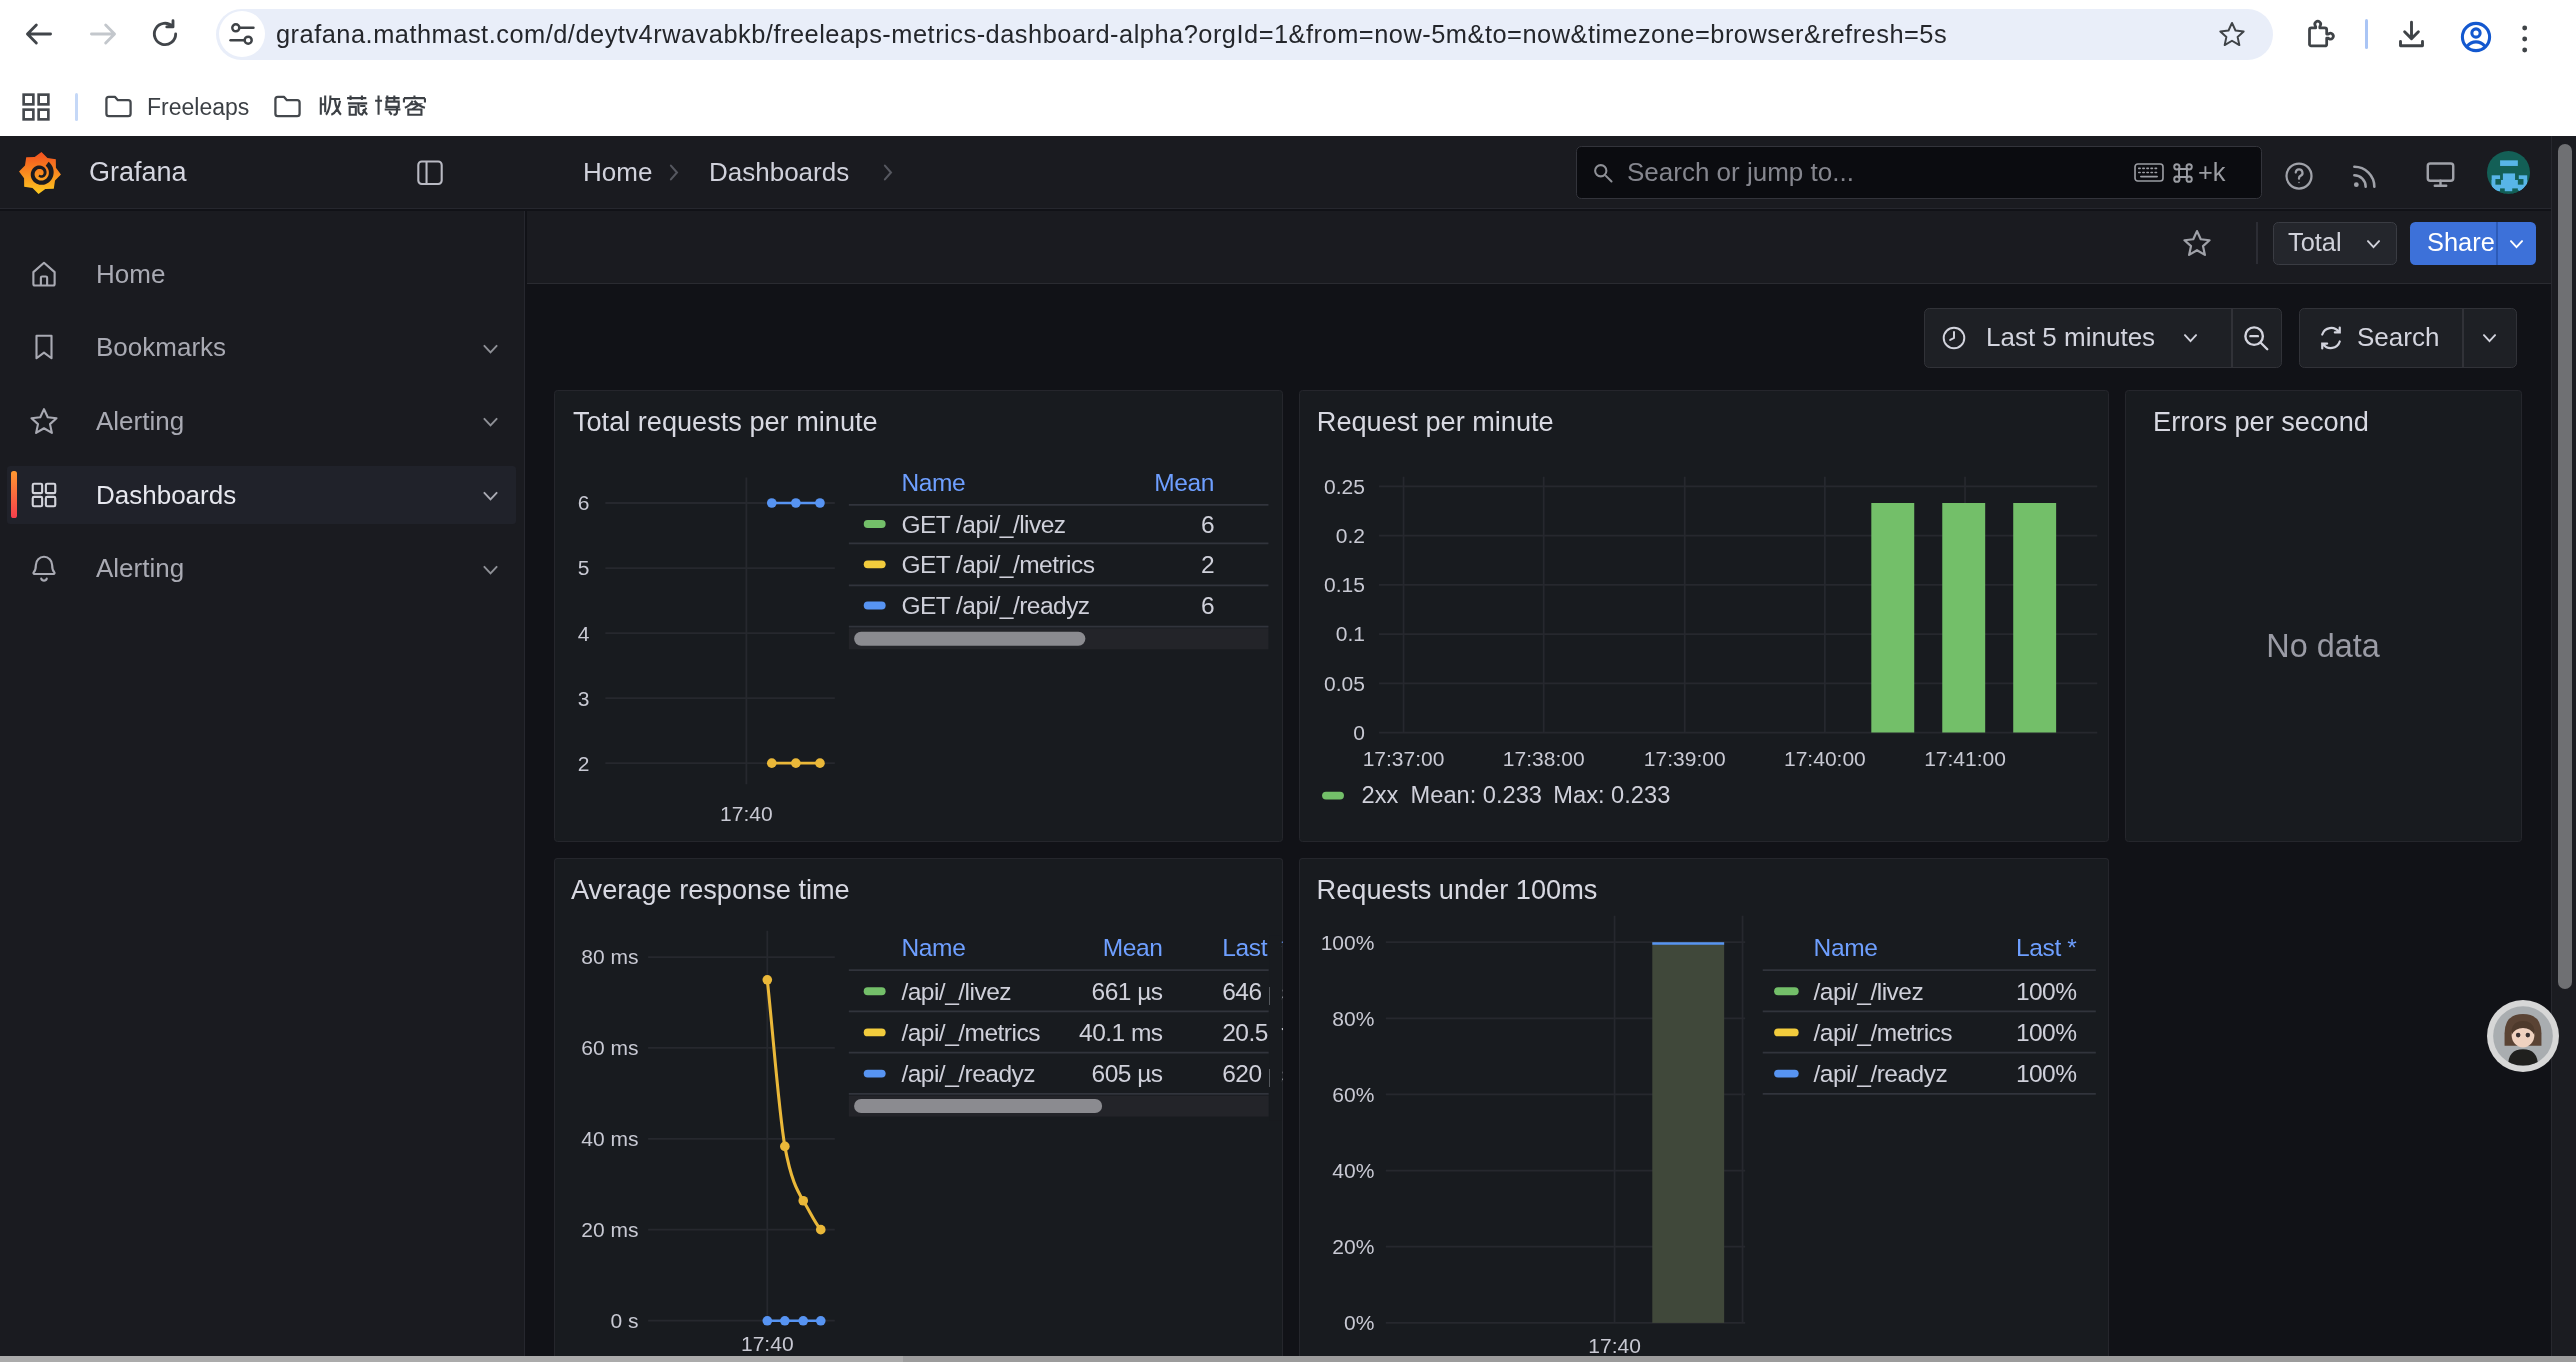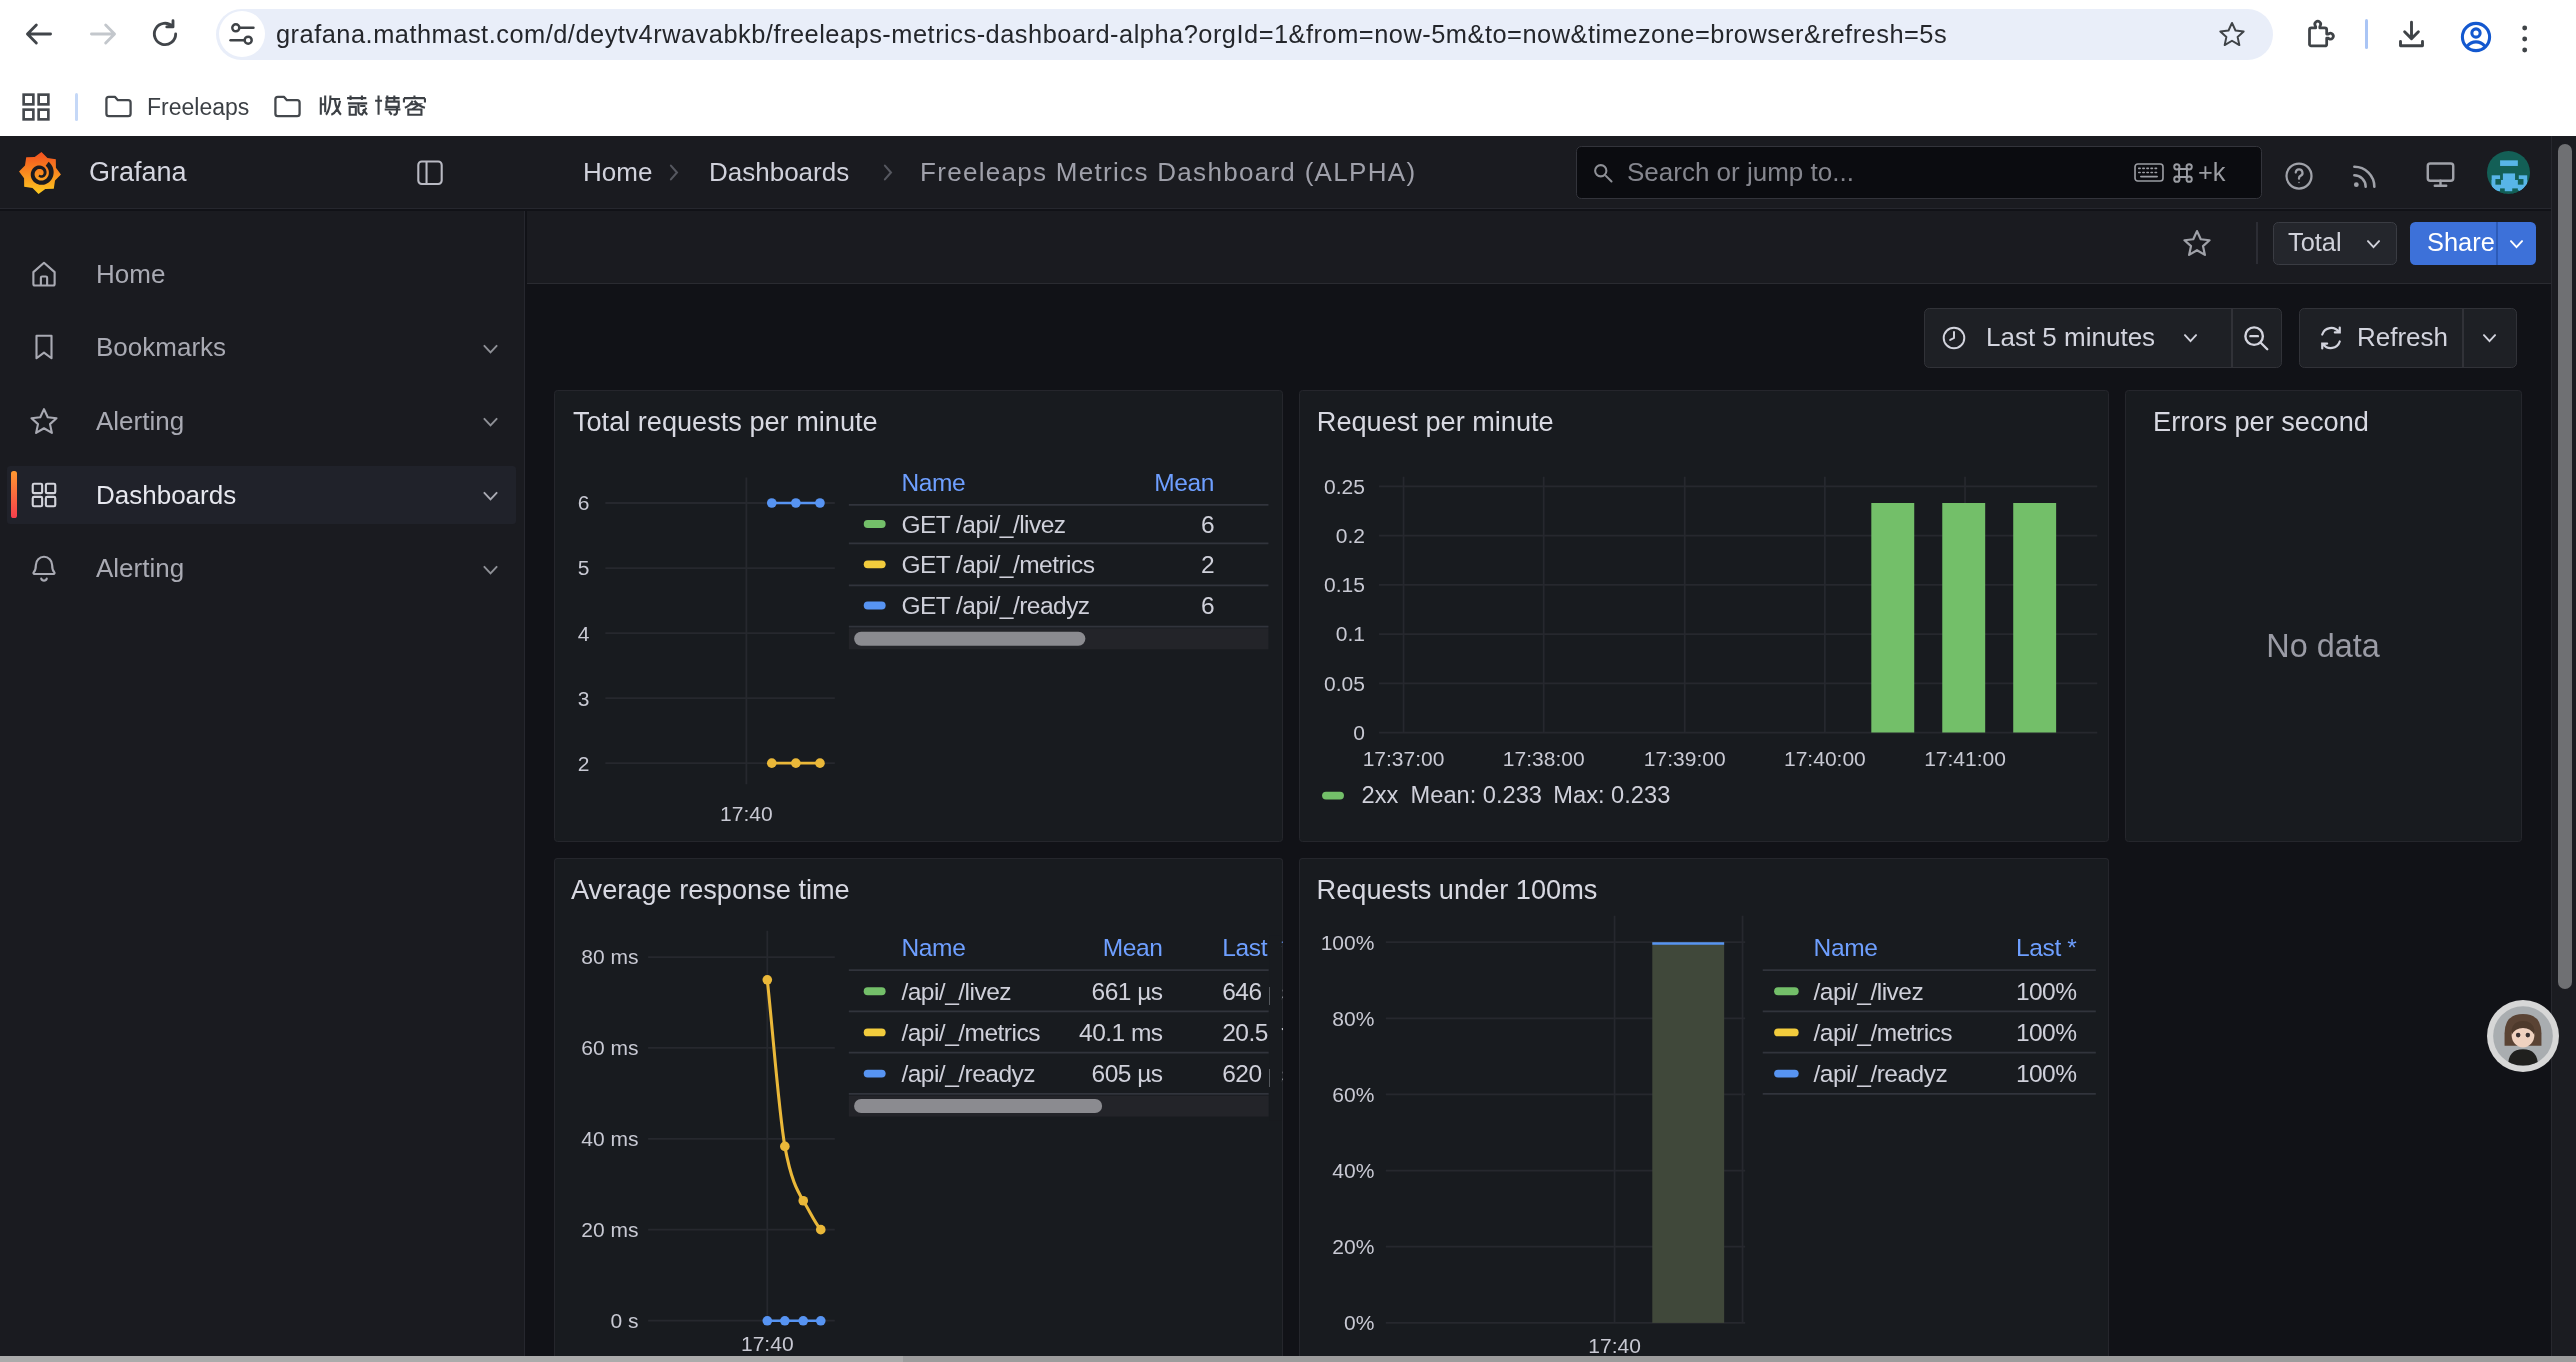--- a/index.html
+++ b/index.html
@@ -125,21 +125,20 @@
     </svg>
 
     <div class="abs crumb" style="left:583px;top:0;height:73px;line-height:73px">Home</div>
     <svg class="abs" style="left:664px;top:27px" width="19" height="19" viewBox="0 0 22 22" fill="none" stroke="#55575f" stroke-width="2.4" stroke-linecap="round">
         <path d="M8 3 L15 11 L8 19"></path>
       </svg>
     <div class="abs crumb" style="left:709px;top:0;height:73px;line-height:73px">Dashboards</div>
     <svg class="abs" style="left:878px;top:27px" width="19" height="19" viewBox="0 0 22 22" fill="none" stroke="#55575f" stroke-width="2.4" stroke-linecap="round">
         <path d="M8 3 L15 11 L8 19"></path>
       </svg>
-    <div class="abs crumb-last" style="left:920px;top:0;height:73px;line-height:73px;letter-spacing:1.3px">Freeleaps Metrics Dashboard (ALPHA)</div>
 
     <div class="abs" style="left:1576px;top:9.6px;width:686px;height:53px;background:#0b0c10;border:1.8px solid #33343b;border-radius:5.3px"></div>
     <svg class="abs" style="left:1590px;top:24px" width="24.6" height="24.6" viewBox="0 0 24 24" fill="none" stroke="#8e9096" stroke-width="2">
       <circle cx="10.5" cy="10.5" r="5.5"></circle>
         <path d="M15.5 15.5 L21 21" stroke-linecap="round"></path>
     </svg>
     <div class="abs" style="left:1627px;top:9.6px;height:51px;line-height:53px;font-size:26px;color:#85868e">Search or jump to...</div>
     <svg class="abs" style="left:2134px;top:25.4px" width="30" height="23" viewBox="0 0 44 28" fill="none" stroke="#9b9da3" stroke-width="2.4">
       <rect x="1.5" y="1.5" width="41" height="25" rx="4"></rect>
       <path d="M7 8 h2 M13 8 h2 M19 8 h2 M25 8 h2 M31 8 h2 M7 14 h2 M13 14 h2 M19 14 h2 M25 14 h2 M31 14 h2 M10 20 h24" stroke-linecap="round"></path>
@@ -258,21 +257,21 @@
     <svg class="abs" style="left:2241px;top:187px" width="30" height="30" viewBox="0 0 24 24" fill="none" stroke="#d3d4de" stroke-width="1.9">
       <circle cx="10.5" cy="10.5" r="7"></circle>
       <path d="M16 16 L21 21 M7.5 10.5 h6" stroke-linecap="round"></path>
     </svg>
     <div class="abs" style="left:2299px;top:172px;width:218px;height:60px;background:#1e2025;border:1.8px solid #313238;border-radius:5.3px"></div>
     <div class="abs" style="left:2462px;top:172px;width:1.8px;height:60px;background:#313238"></div>
     <svg class="abs" style="left:2317px;top:188px" width="28" height="28" viewBox="0 0 24 24" fill="none" stroke="#d3d4de" stroke-width="1.9" stroke-linecap="round">
       <path d="M4.5 9 a8 8 0 0 1 14.2 -2.2 M19.5 3 v4.2 h-4.2"></path>
       <path d="M19.5 15 a8 8 0 0 1 -14.2 2.2 M4.5 21 v-4.2 h4.2"></path>
     </svg>
-    <div class="abs" style="left:2357px;top:172px;height:60px;line-height:58px;font-size:26px;color:#d3d4de;font-weight:500">Refresh</div>
+    <div class="abs" style="left:2357px;top:172px;height:60px;line-height:58px;font-size:26px;color:#d3d4de;font-weight:500">Search</div>
     <svg class="abs" style="left:2480px;top:192px" width="19" height="19" viewBox="0 0 24 24" fill="none" stroke="#d3d4de" stroke-width="2.4" stroke-linecap="round">
         <path d="M5 9 L12 16.5 L19 9"></path>
       </svg>
 
     <div class="panel" style="left:554px;top:254px;width:729px;height:452px"></div>
     <svg class="abs" style="left:554px;top:254px" width="729" height="452" viewBox="0 0 831 516">
       <text x="21" y="47" font-size="31" font-weight="500" fill="#d8d9e2">Total requests per minute</text>
       <g stroke="#26282e" stroke-width="2">
         <path d="M58 129 H320 M58 203.25 H320 M58 277.5 H320 M58 351.75 H320 M58 426 H320"></path>
         <path d="M219 100 V450"></path>

